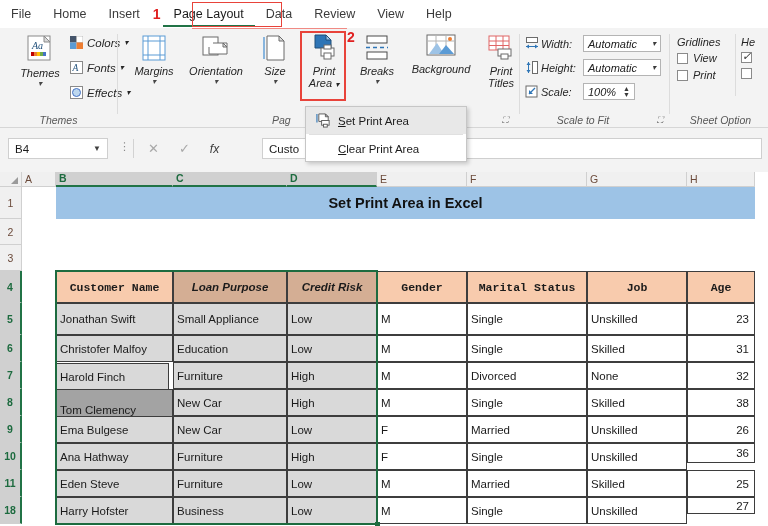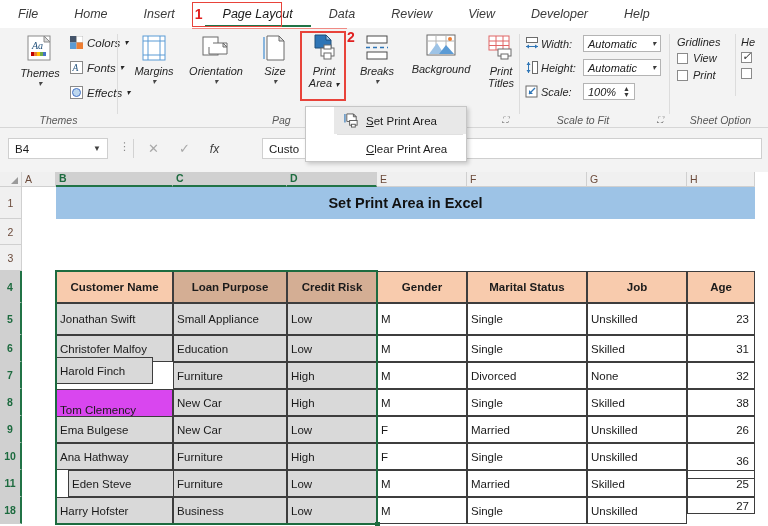--- a/index.html
+++ b/index.html
@@ -12,22 +12,22 @@
   .app { position: relative; width: 768px; height: 526px; background:#fff; }
 
   
   .tabbar {
     position: absolute; left:0; top:0; width:768px; height:28px;
     background:#ffffff;
     display:flex; align-items:center;
     font-size:12.5px; color:#3b3b3b;
   }
   .tab {
-    padding: 0 18px; height:26px; line-height:26px;
-    white-space:nowrap; cursor:default;font-style:italic;
+    padding: 0 11px; height:26px; line-height:26px;
+    white-space:nowrap; cursor:default;
   }
   .tab.active {
     color:#1a1a1a;
     border-bottom:2.5px solid #217346;
   }
   .tab-marker {
     color:#e02020; font-weight:bold; font-size:14px;
     padding:0 2px; align-self:center;
   }
   .redbox-tab {
@@ -95,21 +95,20 @@
   .redbox { position:absolute; border:2px solid #e8433a; pointer-events:none; }
   .rednum { position:absolute; color:#e02020; font-weight:bold; font-size:14px; }
   .redline { position:absolute; border-top:1.4px solid #f08a84; }
 
   
   .menu {
     position:absolute; left:305px; top:106px; width:162px; height:56px;
     background:#fff; border:1px solid #c6c6c6;
     box-shadow:2px 2px 4px rgba(0,0,0,0.18);
     z-index:40;
-    padding-left:28px;
   }
   .menuitem {
     height:27px; display:flex; align-items:center; gap:7px;
     padding-left:10px; font-size:11.5px; color:#1c1c1c;
   }
   .menuitem.hl { background:#e8e8e8; }
   .menuitem .u { text-decoration:underline; }
   .menusep { height:1px; background:#e0e0e0; margin:0 3px; }
 
   
@@ -177,40 +176,39 @@
 
   .title-cell {
     position:absolute; display:flex; align-items:center; justify-content:center;
     background:#9dc3e6; font-weight:bold; font-size:14.5px; color:#111;
   }
   .thead {
     position:absolute; display:flex; align-items:center; justify-content:center;
     font-weight:bold; font-size:11.5px; color:#1b1b1b;
     border:1px solid #3d3d3d;
   }
-  .thead.pale { background:#f8cbad; }
+  .thead.pale { background:#f8cbad;font-family:Liberation Mono, monospace; }
   .thead.dark { background:#d4ae94; }
   .selborder { position:absolute; border:2px solid #1d6b3f; pointer-events:none; }
   .selhandle { position:absolute; width:5px; height:5px; background:#1d6b3f; }
 </style>
 </head>
 <body>
 
 <div class="app">
 
   <div class="tabbar">
     <div class="tab">File</div>
     <div class="tab">Home</div>
     <div class="tab">Insert</div>
     <div class="tab-marker">1</div>
     <div class="tab active">Page Layout</div>
     <div class="tab">Data</div>
     <div class="tab">Review</div>
     <div class="tab">View</div>
-    <div class="tab">Developer</div>
     <div class="tab">Help</div>
   </div>
   <div class="redbox-tab"></div>
 
   <div class="ribbon">
 
     <div class="rgroup" style="left:0; width:117px;">
       <div class="bigbtn" style="left:12px; top:6px; width:56px;">
         <svg class="ic" width="30" height="30" viewBox="0 0 30 30">
           <rect x="3" y="2" width="22" height="24" fill="#fff" stroke="#8a8a8a"></rect>
@@ -491,69 +489,69 @@
         <div class="rcell sel" style="height: 27px;">7</div>
         <div class="rcell sel" style="height: 27px;">8</div>
         <div class="rcell sel" style="height: 27px;">9</div>
         <div class="rcell sel" style="height: 27px;">10</div>
         <div class="rcell sel" style="height: 27px;">11</div>
         <div class="rcell sel" style="height: 27px;">18</div>
       </div>
     <div class="sheet" id="sheet">
         <div class="title-cell" style="left: 34px; top: 0px; width: 699px; height: 32px;">Set Print Area in Excel</div>
         <div class="thead pale" style="left: 34px; top: 84px; width: 117px; height: 32px;">Customer Name</div>
-        <div class="thead dark" style="left: 151px; top: 84px; width: 114px; height: 32px;">Loan Purpose</div>
-        <div class="thead dark" style="left: 265px; top: 84px; width: 90px; height: 32px;">Credit Risk</div>
+        <div class="thead dark" style="left: 151px; top: 84px; width: 114px; height: 32px; font-style: italic;">Loan Purpose</div>
+        <div class="thead dark" style="left: 265px; top: 84px; width: 90px; height: 32px; font-style: italic;">Credit Risk</div>
         <div class="thead pale" style="left: 355px; top: 84px; width: 90px; height: 32px;">Gender</div>
         <div class="thead pale" style="left: 445px; top: 84px; width: 120px; height: 32px;">Marital Status</div>
         <div class="thead pale" style="left: 665px; top: 84px; width: 68px; height: 32px;">Age</div>
         <div class="thead pale" style="left: 565px; top: 84px; width: 100px; height: 32px;">Job</div>
         <div class="cell bordered" style="left: 34px; top: 116px; width: 117px; height: 32px; background: rgb(217, 217, 217);">Jonathan Swift</div>
         <div class="cell bordered" style="left: 151px; top: 116px; width: 114px; height: 32px; background: rgb(217, 217, 217);">Small Appliance</div>
         <div class="cell bordered" style="left: 265px; top: 116px; width: 90px; height: 32px; background: rgb(217, 217, 217);">Low</div>
         <div class="cell bordered" style="left: 355px; top: 116px; width: 90px; height: 32px;">M</div>
         <div class="cell bordered" style="left: 445px; top: 116px; width: 120px; height: 32px;">Single</div>
         <div class="cell bordered" style="left: 565px; top: 116px; width: 100px; height: 32px;">Unskilled</div>
         <div class="cell bordered num" style="left: 665px; top: 116px; width: 68px; height: 32px;">23</div>
         <div class="cell bordered" style="left: 34px; top: 148px; width: 117px; height: 27px; background: rgb(217, 217, 217);">Christofer Malfoy</div>
         <div class="cell bordered" style="left: 151px; top: 148px; width: 114px; height: 27px; background: rgb(217, 217, 217);">Education</div>
         <div class="cell bordered" style="left: 265px; top: 148px; width: 90px; height: 27px; background: rgb(217, 217, 217);">Low</div>
         <div class="cell bordered" style="left: 355px; top: 148px; width: 90px; height: 27px;">M</div>
         <div class="cell bordered" style="left: 445px; top: 148px; width: 120px; height: 27px;">Single</div>
         <div class="cell bordered" style="left: 565px; top: 148px; width: 100px; height: 27px;">Skilled</div>
         <div class="cell bordered num" style="left: 665px; top: 148px; width: 68px; height: 27px;">31</div>
-        <div class="cell bordered" style="left: 34px; top: 170px; width: 97px; height: 27px; background: rgb(217, 217, 217);">Harold Finch</div>
+        <div class="cell bordered" style="left: 34px; top: 176px; width: 113px; height: 27px; background: rgb(217, 217, 217);">Harold Finch</div>
         <div class="cell bordered" style="left: 151px; top: 175px; width: 114px; height: 27px; background: rgb(217, 217, 217);">Furniture</div>
         <div class="cell bordered" style="left: 265px; top: 175px; width: 90px; height: 27px; background: rgb(217, 217, 217);">High</div>
         <div class="cell bordered" style="left: 355px; top: 175px; width: 90px; height: 27px;">M</div>
         <div class="cell bordered" style="left: 445px; top: 175px; width: 120px; height: 27px;">Divorced</div>
         <div class="cell bordered" style="left: 565px; top: 175px; width: 100px; height: 27px;">None</div>
         <div class="cell bordered num" style="left: 665px; top: 175px; width: 68px; height: 27px;">32</div>
-        <div class="cell bordered" style="left: 34px; top: 202px; width: 117px; height: 41px; background: #d946ef;">Tom Clemency</div>
+        <div class="cell bordered" style="left: 34px; top: 202px; width: 117px; height: 41px; background: #a3a3a3;">Tom Clemency</div>
         <div class="cell bordered" style="left: 151px; top: 202px; width: 114px; height: 27px; background: rgb(217, 217, 217);">New Car</div>
         <div class="cell bordered" style="left: 265px; top: 202px; width: 90px; height: 27px; background: rgb(217, 217, 217);">High</div>
         <div class="cell bordered" style="left: 355px; top: 202px; width: 90px; height: 27px;">M</div>
         <div class="cell bordered" style="left: 445px; top: 202px; width: 120px; height: 27px;">Single</div>
         <div class="cell bordered" style="left: 565px; top: 202px; width: 100px; height: 27px;">Skilled</div>
         <div class="cell bordered num" style="left: 665px; top: 202px; width: 68px; height: 27px;">38</div>
         <div class="cell bordered" style="left: 34px; top: 229px; width: 117px; height: 27px; background: rgb(217, 217, 217);">Ema Bulgese</div>
         <div class="cell bordered" style="left: 151px; top: 229px; width: 114px; height: 27px; background: rgb(217, 217, 217);">New Car</div>
         <div class="cell bordered" style="left: 265px; top: 229px; width: 90px; height: 27px; background: rgb(217, 217, 217);">Low</div>
         <div class="cell bordered" style="left: 355px; top: 229px; width: 90px; height: 27px;">F</div>
         <div class="cell bordered" style="left: 445px; top: 229px; width: 120px; height: 27px;">Married</div>
         <div class="cell bordered" style="left: 565px; top: 229px; width: 100px; height: 27px;">Unskilled</div>
         <div class="cell bordered num" style="left: 665px; top: 229px; width: 68px; height: 27px;">26</div>
         <div class="cell bordered" style="left: 34px; top: 256px; width: 117px; height: 27px; background: rgb(217, 217, 217);">Ana Hathway</div>
         <div class="cell bordered" style="left: 151px; top: 256px; width: 114px; height: 27px; background: rgb(217, 217, 217);">Furniture</div>
         <div class="cell bordered" style="left: 265px; top: 256px; width: 90px; height: 27px; background: rgb(217, 217, 217);">High</div>
         <div class="cell bordered" style="left: 355px; top: 256px; width: 90px; height: 27px;">F</div>
         <div class="cell bordered" style="left: 445px; top: 256px; width: 120px; height: 27px;">Single</div>
         <div class="cell bordered" style="left: 565px; top: 256px; width: 100px; height: 27px;">Unskilled</div>
-        <div class="cell bordered num" style="left: 665px; top: 256px; width: 68px; height: 36px;">36</div>
-        <div class="cell bordered" style="left: 34px; top: 283px; width: 117px; height: 27px; background: rgb(217, 217, 217); margin-left: 12px;">Eden Steve</div>
+        <div class="cell bordered num" style="left: 665px; top: 256px; width: 68px; height: 20px;">36</div>
+        <div class="cell bordered" style="left: 34px; top: 283px; width: 117px; height: 27px; background: rgb(217, 217, 217);">Eden Steve</div>
         <div class="cell bordered" style="left: 151px; top: 283px; width: 114px; height: 27px; background: rgb(217, 217, 217);">Furniture</div>
         <div class="cell bordered" style="left: 265px; top: 283px; width: 90px; height: 27px; background: rgb(217, 217, 217);">Low</div>
         <div class="cell bordered" style="left: 355px; top: 283px; width: 90px; height: 27px;">M</div>
         <div class="cell bordered" style="left: 445px; top: 283px; width: 120px; height: 27px;">Married</div>
         <div class="cell bordered" style="left: 565px; top: 283px; width: 100px; height: 27px;">Skilled</div>
         <div class="cell bordered num" style="left: 665px; top: 283px; width: 68px; height: 27px;">25</div>
         <div class="cell bordered" style="left: 34px; top: 310px; width: 117px; height: 27px; background: rgb(217, 217, 217);">Harry Hofster</div>
         <div class="cell bordered" style="left: 151px; top: 310px; width: 114px; height: 27px; background: rgb(217, 217, 217);">Business</div>
         <div class="cell bordered" style="left: 265px; top: 310px; width: 90px; height: 27px; background: rgb(217, 217, 217);">Low</div>
         <div class="cell bordered" style="left: 355px; top: 310px; width: 90px; height: 27px;">M</div>

